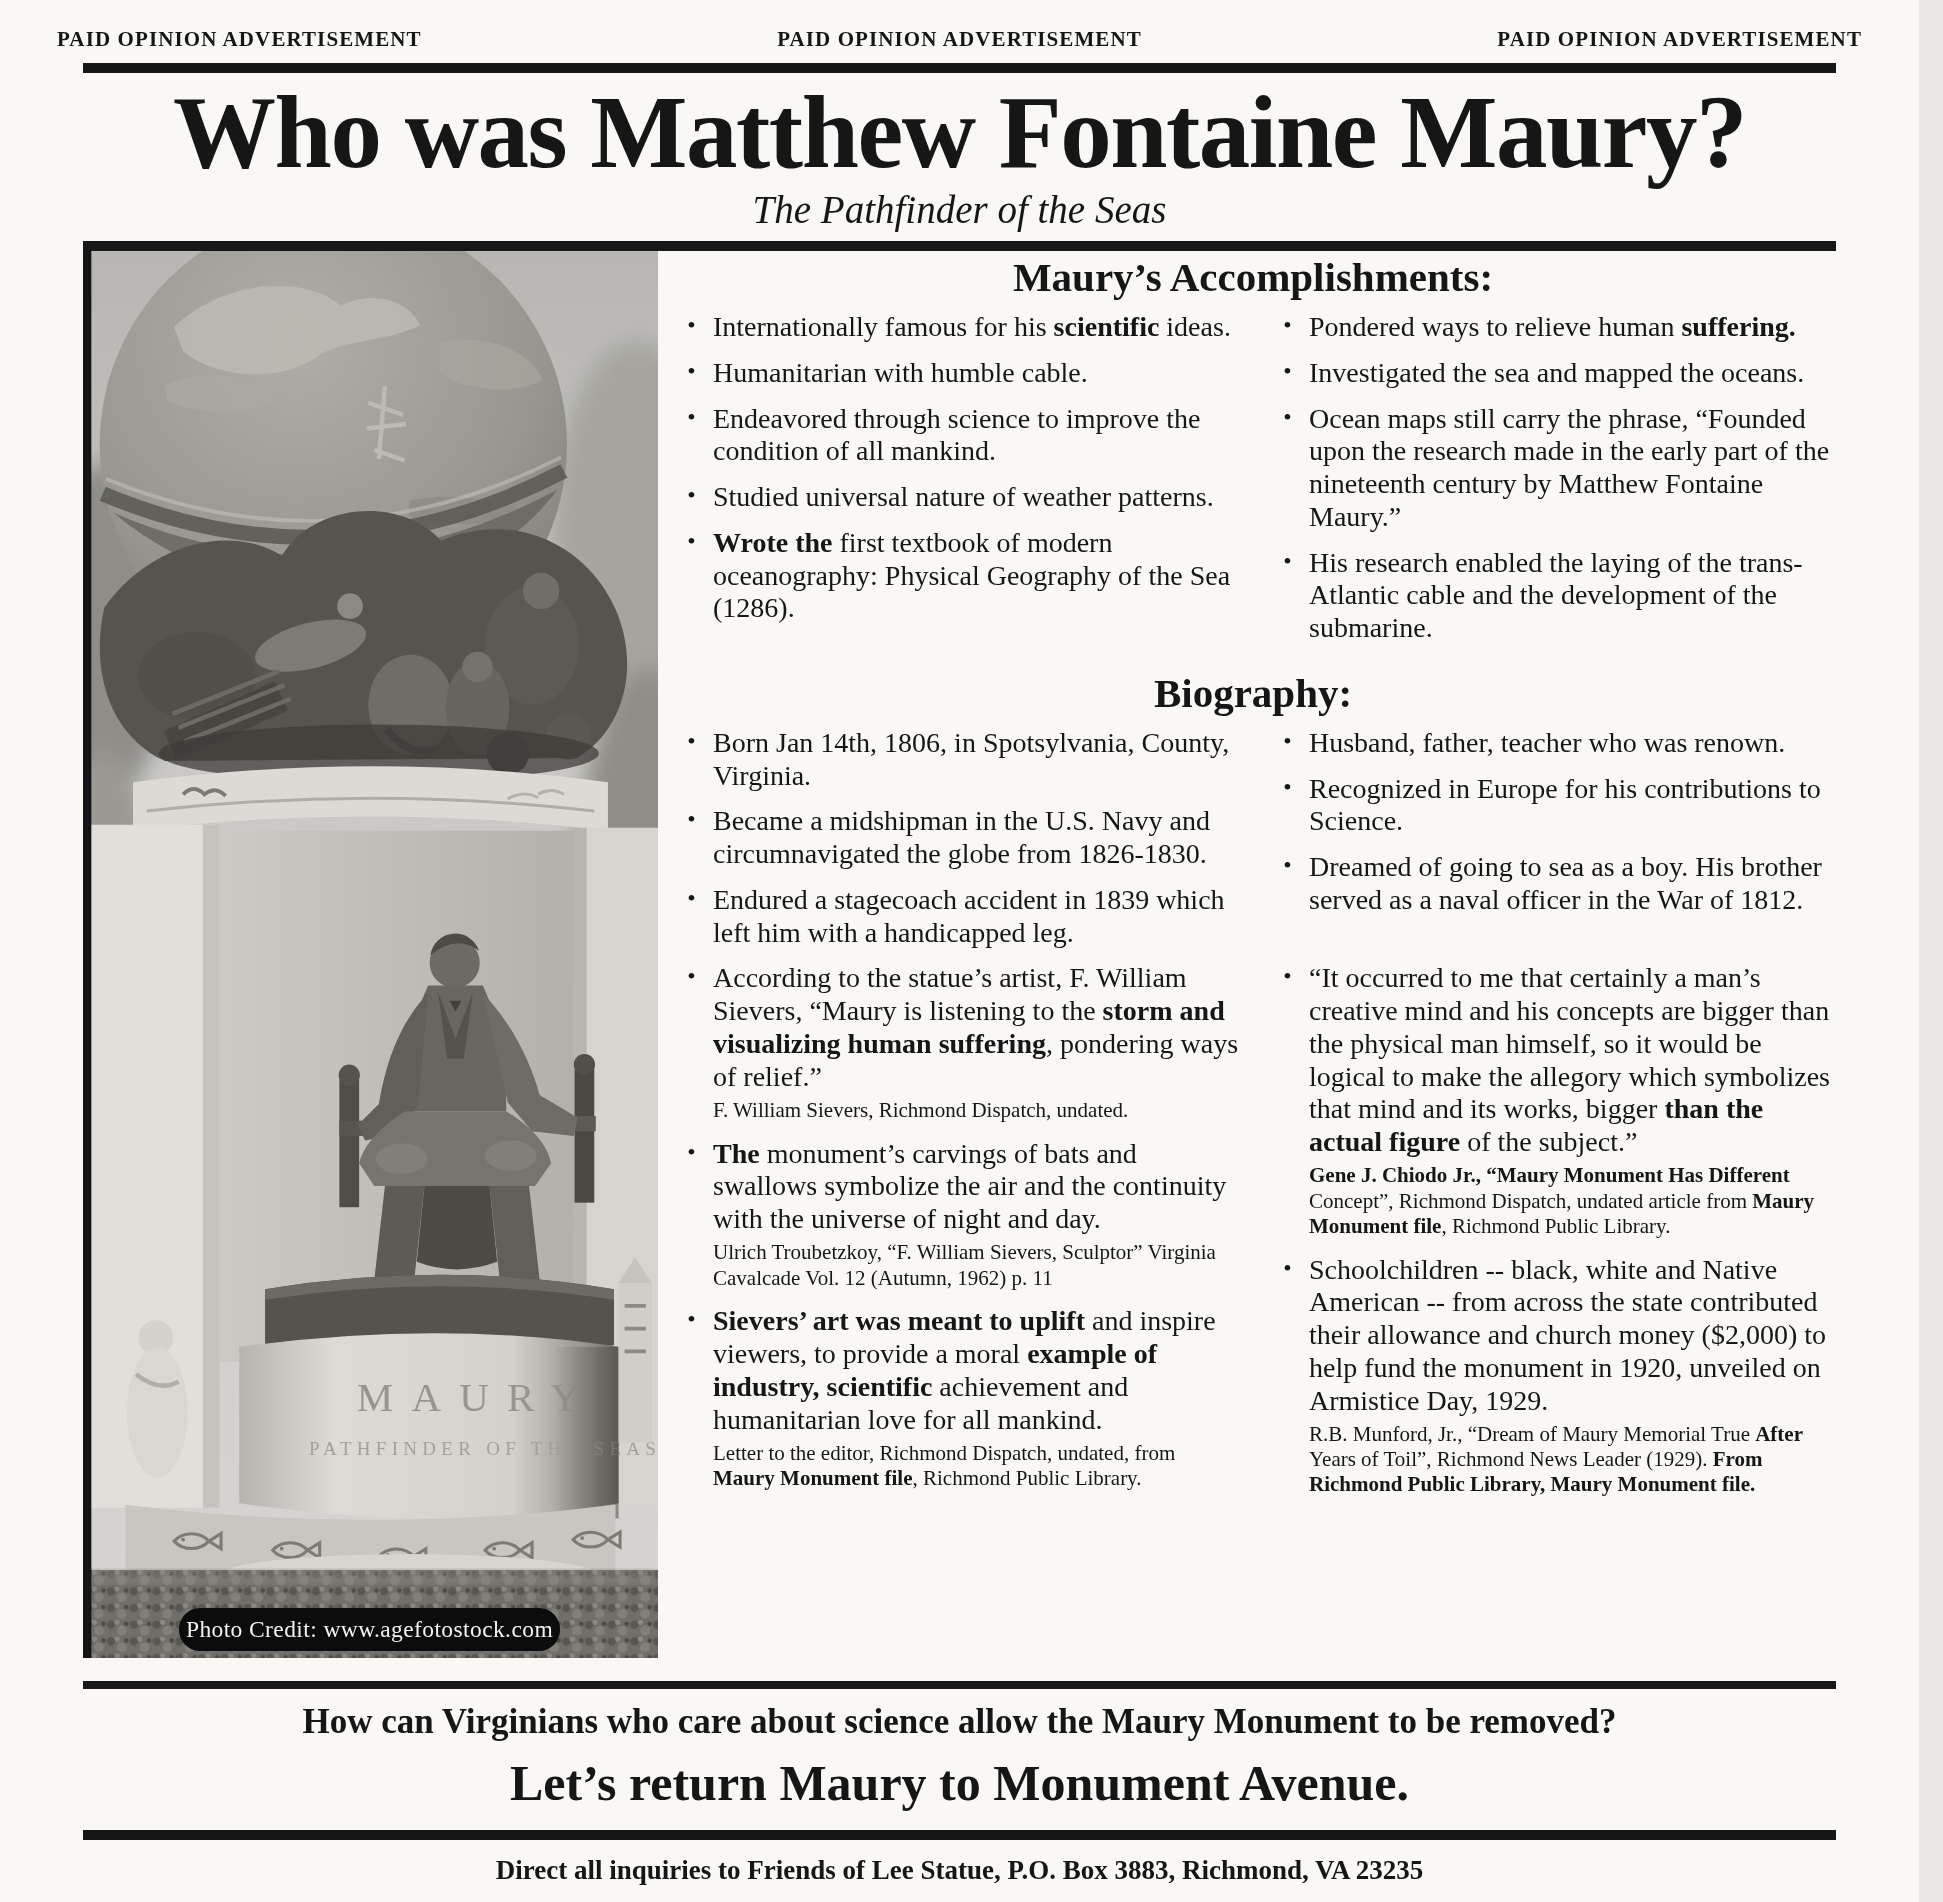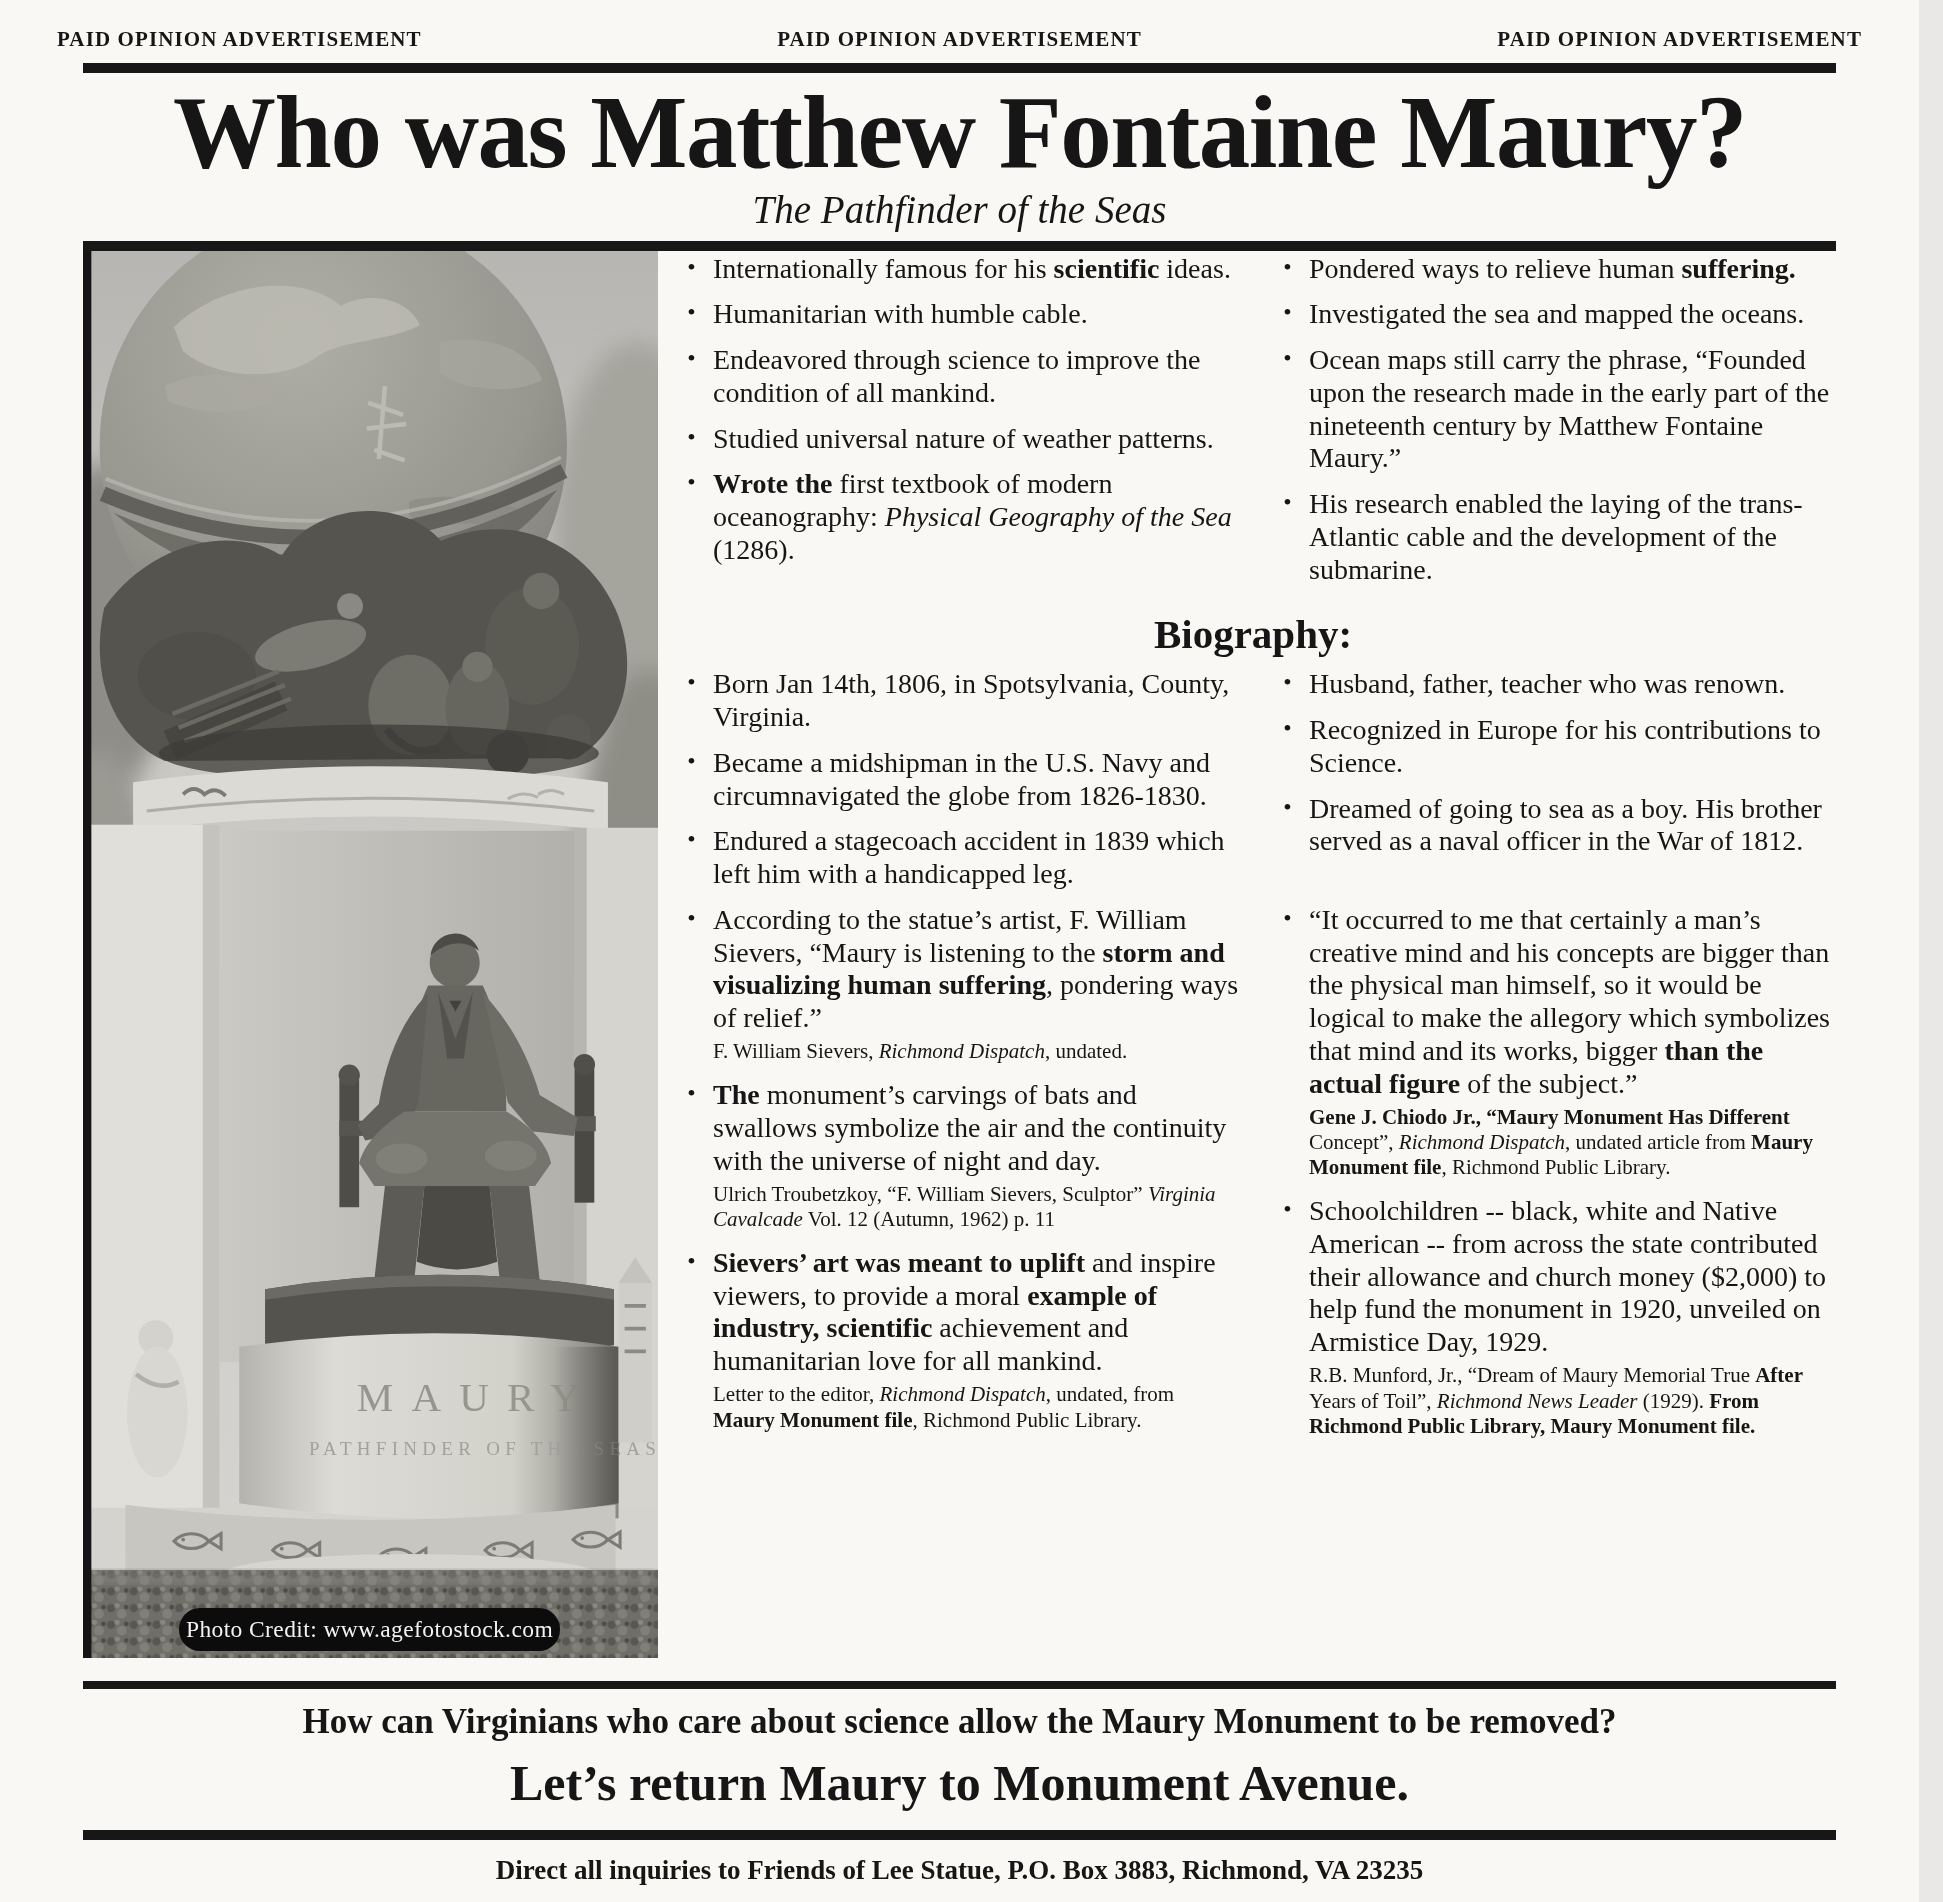--- a/index.html
+++ b/index.html
@@ -25,21 +25,21 @@
   .sec-h{text-align:center;font-weight:bold;font-size:41px;margin:12px 0 9px;}
   .section:first-child .sec-h{margin-top:1.5px;}
   .cols{display:flex;gap:26px;}
   .col{flex:1;min-width:0;}
   .bullet{display:flex;margin:0 0 13px;}
   .dot{flex:0 0 43px;text-align:center;font-size:24px;}
   .bbody{flex:1;min-width:0;}
   .btext{margin:0;}
   .cite{margin:4.6px 0 1.5px;font-size:21px;line-height:1.2;}
   .b{font-weight:bold;}
-  .i{font-style:italic;}
+  .i{}
   .bottom{position:absolute;top:1681px;left:83px;right:83px;text-align:center;}
   .rule-photo{height:7.6px;background:#171717;}
   .question{font-weight:bold;font-size:35px;margin-top:13.7px;}
   .cta{font-weight:bold;font-size:50px;margin-top:12px;}
   .rule-foot{height:10px;background:#171717;margin-top:18px;}
   .footer-line{font-weight:bold;font-size:27px;margin-top:15px;}
 </style>
 </head>
 <body>
 
@@ -235,20 +235,21 @@
 
           <rect x="0" y="0" width="11" height="1854" fill="#151515"></rect>
         </svg>
         <div class="credit-pill">
           <span>Photo Credit: www.agefotostock.com</span>
         </div>
       </figure>
 
       <div class="content">
           <section class="section">
+            <h2 class="sec-h">Maury’s Accomplishments:</h2>
             <div class="cols">
               <div class="col">
                 <div class="bullet">
                   <span class="dot">•</span>
                   <div class="bbody">
                     <p class="btext"><span>Internationally famous for his </span><span class="b">scientific</span><span> ideas.</span></p>
                   </div>
                 </div>
                 <div class="bullet">
                   <span class="dot">•</span>

